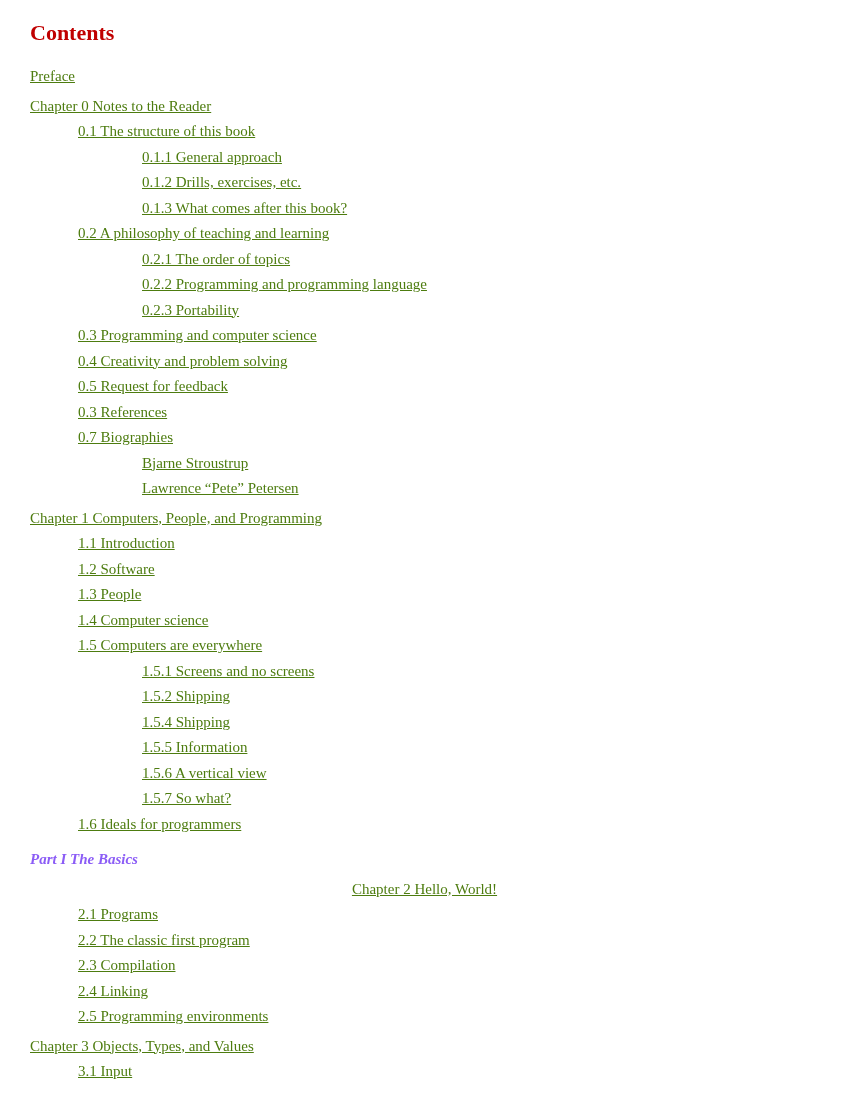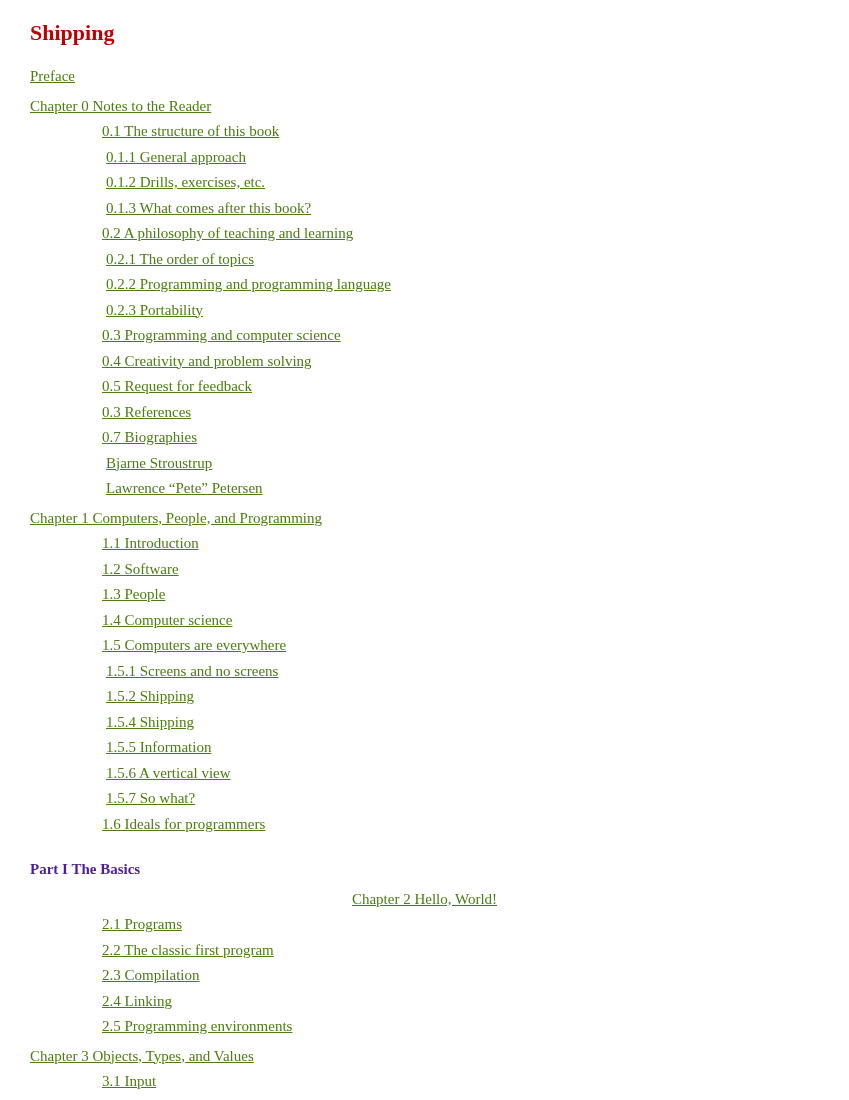--- a/index.html
+++ b/index.html
@@ -26,39 +26,40 @@
       color: #4d7c0f;
       text-decoration: underline;
       cursor: pointer;
     }
     .toc {
       line-height: 1.7;
     }
     .toc-entry {
       display: block;
     }
-    .indent-1 { margin-left: 72px; }
-    .indent-2 { margin-left: 76px; }
+    .indent-1 { margin-left: 48px; }
+    .indent-2 { margin-left: 112px; }
     .part-title {
-      color: #4c1d95;
+      color: #8b5cf6;
       font-size: 15px;
       font-weight: bold;
-      margin-top: 20px;
+      margin-top: 10px;
       margin-bottom: 2px;
       display: block;
+      font-style: italic;
     }
     .chapter-entry {
       display: block;
       margin-top: 4px;
     }
   </style>
 </head>
 <body>
 
-<h1 class="contents-title">Shipping</h1>
+<h1 class="contents-title">Contents</h1>
 
 <div class="toc">
 
   <div class="toc-entry">
     <a>Preface</a>
   </div>
 
   <div class="toc-entry chapter-entry">
     <a>Chapter 0 Notes to the Reader</a>
   </div>

